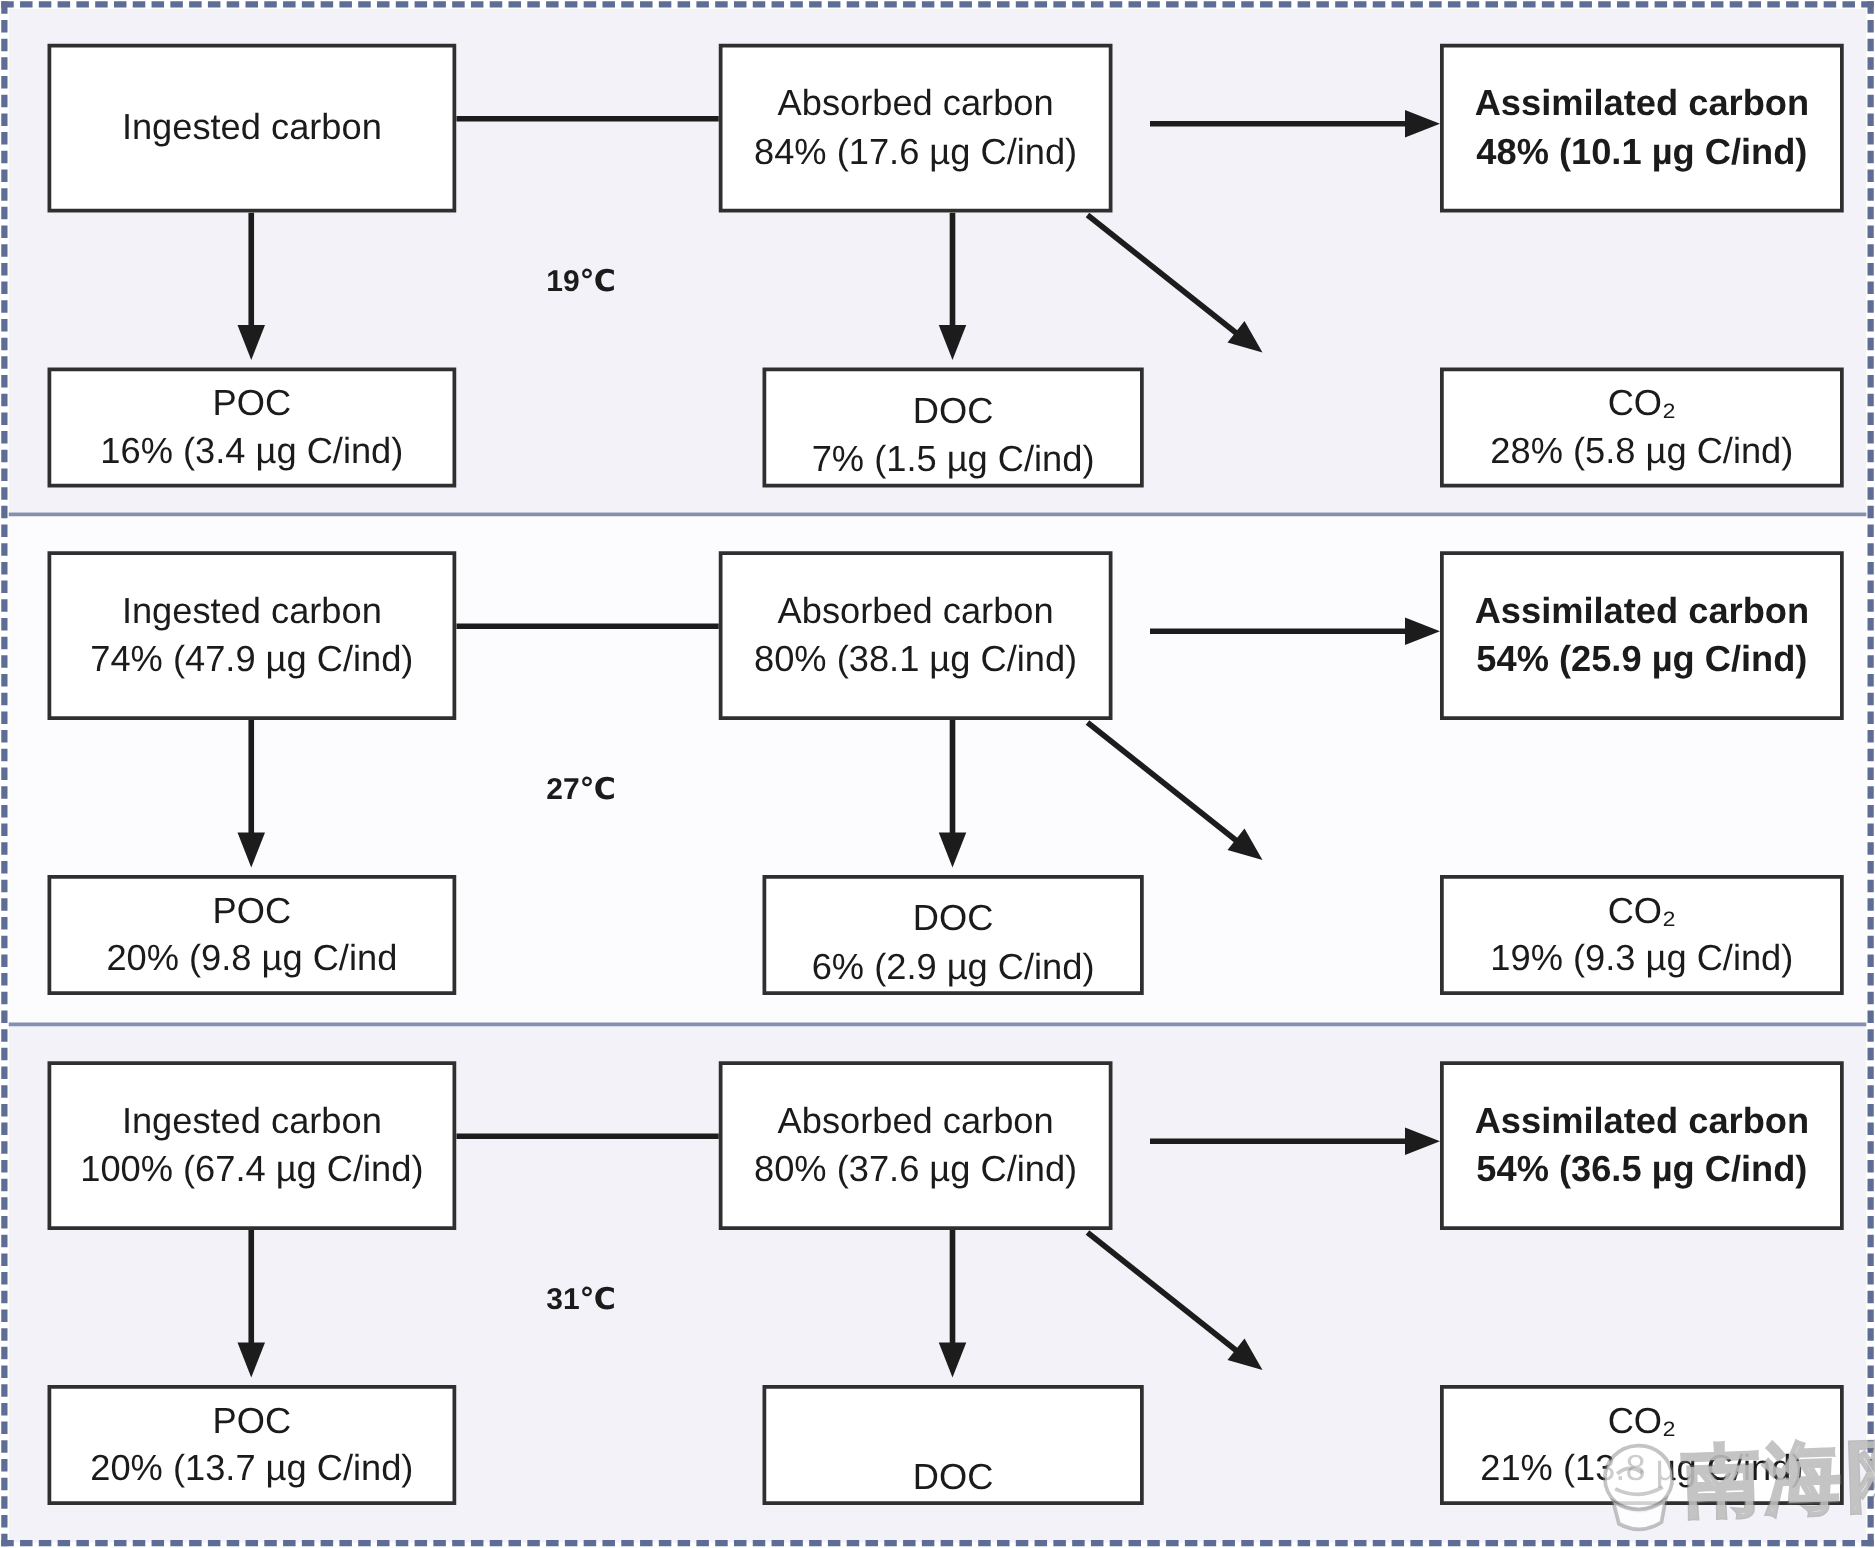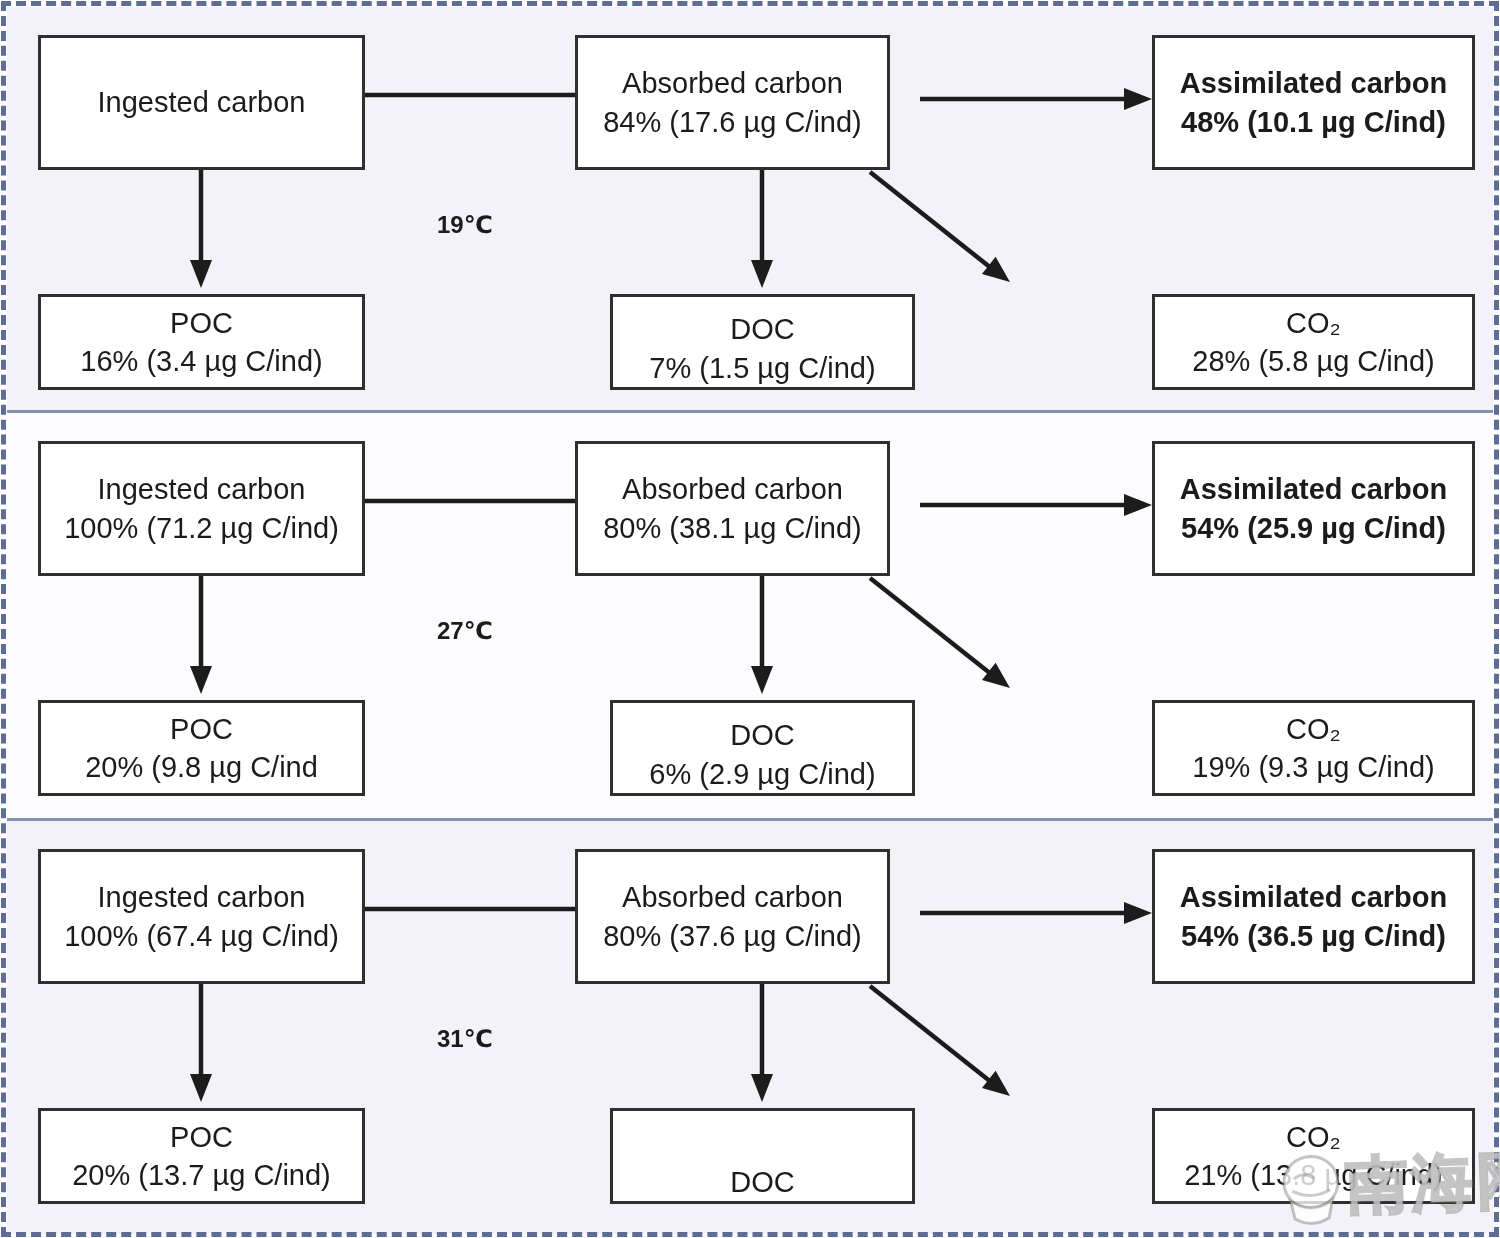--- a/index.html
+++ b/index.html
@@ -109,21 +109,21 @@
           <line x1="755" y1="163" x2="755" y2="255"></line>
           <polygon points="755,281 744,253 766,253"></polygon>
         </g>
       <g>
           <line x1="863" y1="165" x2="984" y2="261"></line>
           <polygon points="1003,275 975,266.9 988.6,249.7"></polygon>
         </g>
     </svg>
     <div class="box b-ingested">
       <div>Ingested carbon</div>
-      <div>100% (71.2 µg C/ind)</div>
+      <div>74% (47.9 µg C/ind)</div>
     </div>
     <div class="box b-absorbed">
       <div>Absorbed carbon</div>
       <div>80% (38.1 µg C/ind)</div>
     </div>
     <div class="box b-assimilated">
       <div>Assimilated carbon</div>
       <div>54% (25.9 µg C/ind)</div>
     </div>
     <div class="box b-poc">

